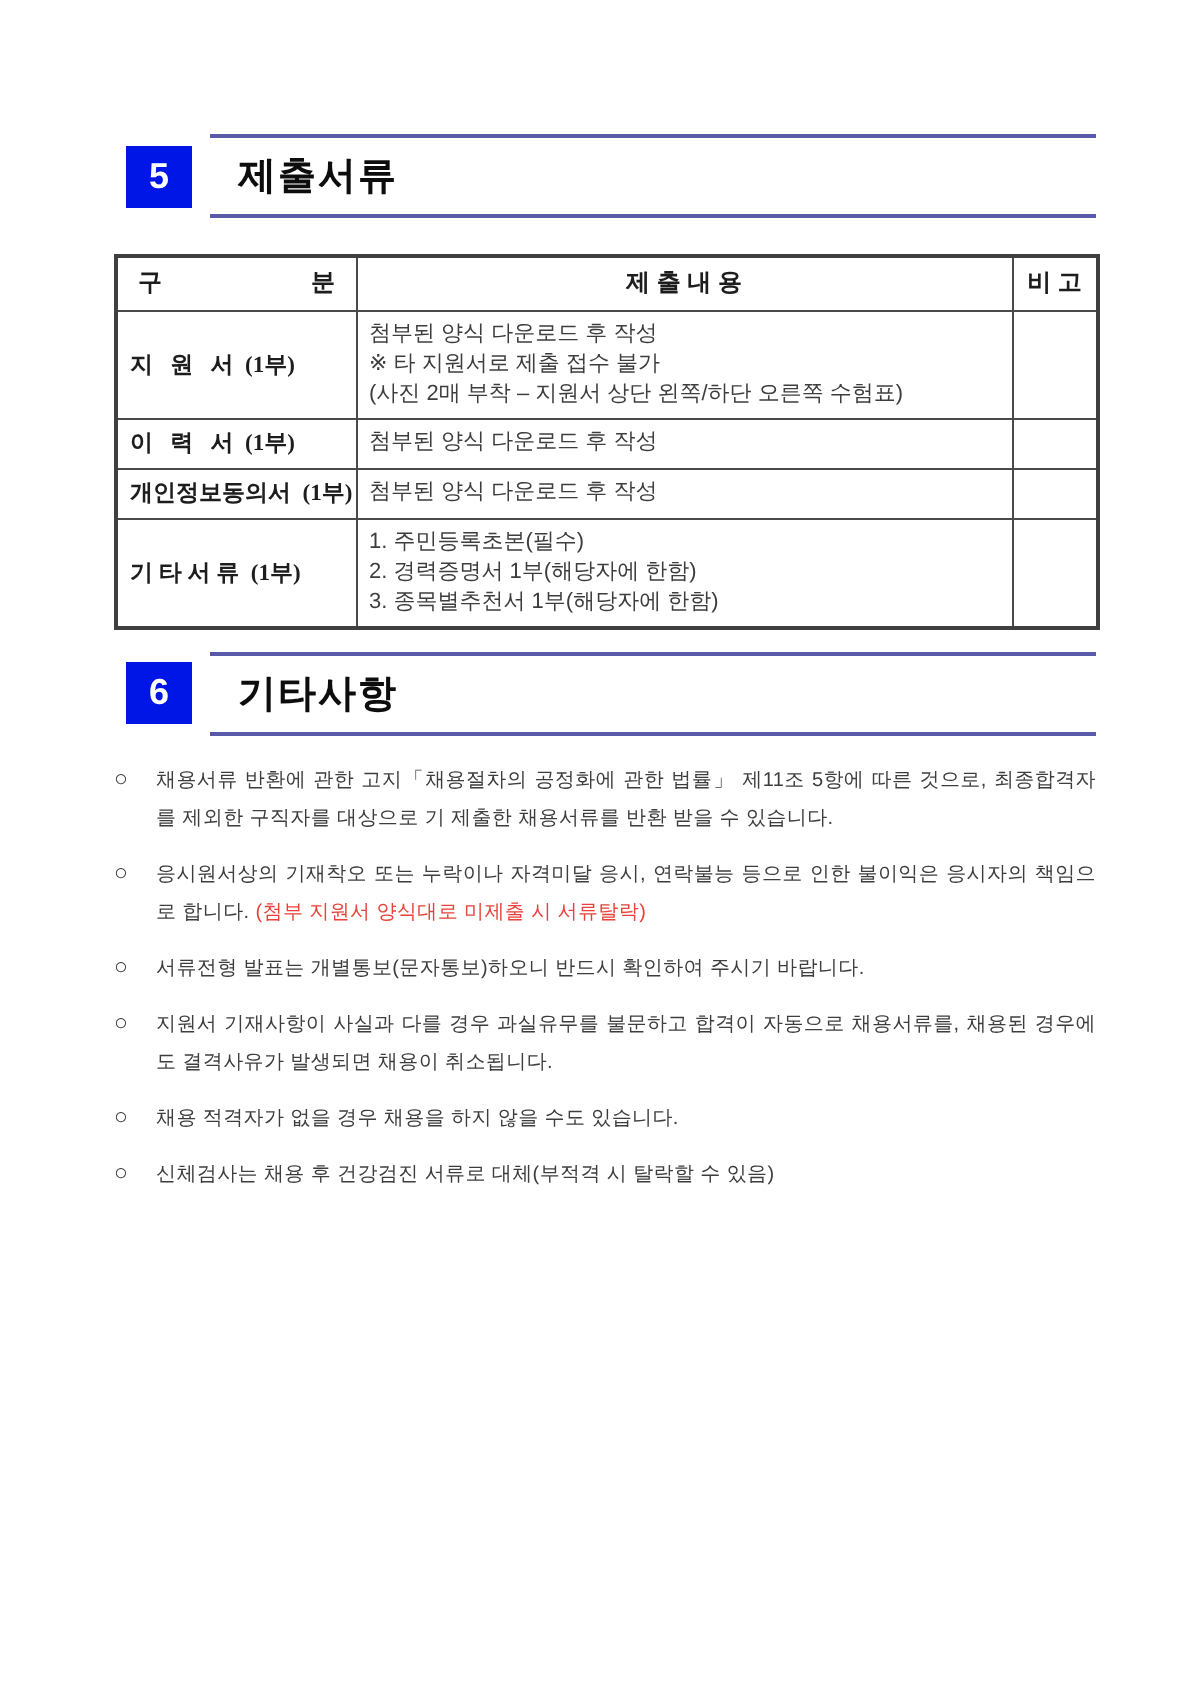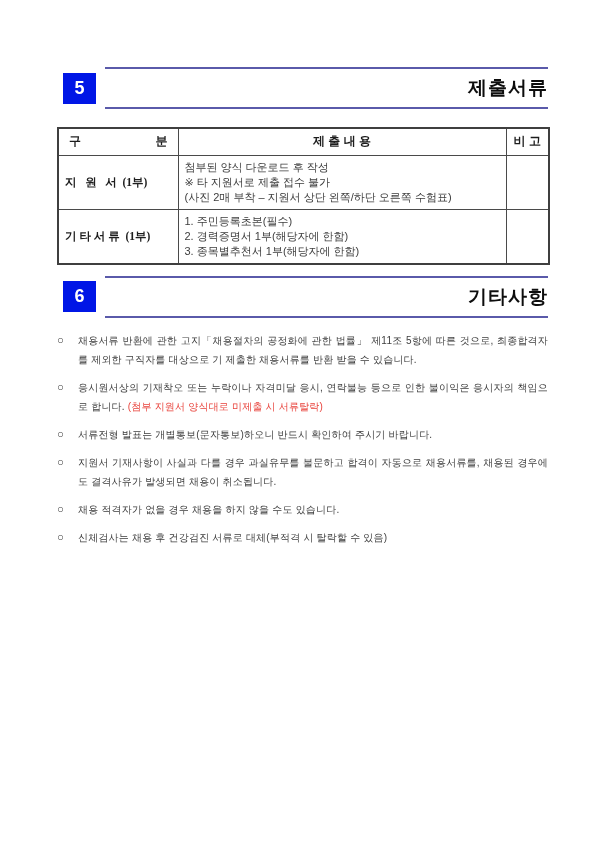--- a/index.html
+++ b/index.html
@@ -27,21 +27,20 @@
     background:var(--accent-blue);
     color:#ffffff;font-weight:bold;font-size:18px;
     display:flex;align-items:center;justify-content:center;
   }
   .sec-rule{
     flex:1;height:100%;margin-left:9px;
     border-top:2px solid var(--rule-navy);
     border-bottom:2px solid var(--rule-navy);
     display:flex;align-items:center;padding-left:14px;
     box-sizing:border-box;
-    justify-content:flex-end;
   }
   .sec-title{
     font-weight:bold;font-size:19px;color:#0d0d0d;letter-spacing:1px;
   }
   .sec5{margin-top:67px;}
   .sec6{margin-top:11px;}
   
   table.docs{
     margin-top:18px;width:491px;
     border-collapse:collapse;
@@ -112,20 +111,30 @@
       <th class="hdr">제 출 내 용</th>
       <th class="hdr">비 고</th>
     </tr>
     <tr class="tall">
       <td class="label">지   원   서  (1부)</td>
       <td class="body">첨부된 양식 다운로드 후 작성
 ※ 타 지원서로 제출 접수 불가
 (사진 2매 부착 – 지원서 상단 왼쪽/하단 오른쪽 수험표)</td>
       <td class="remark"></td>
     </tr>
+    <tr>
+      <td class="label">이   력   서  (1부)</td>
+      <td class="body">첨부된 양식 다운로드 후 작성</td>
+      <td class="remark"></td>
+    </tr>
+    <tr>
+      <td class="label">개인정보동의서  (1부)</td>
+      <td class="body">첨부된 양식 다운로드 후 작성</td>
+      <td class="remark"></td>
+    </tr>
     <tr class="tall">
       <td class="label">기 타 서 류  (1부)</td>
       <td class="body">1. 주민등록초본(필수)
 2. 경력증명서 1부(해당자에 한함)
 3. 종목별추천서 1부(해당자에 한함)</td>
       <td class="remark"></td>
     </tr>
   </tbody>
     </table>
 

